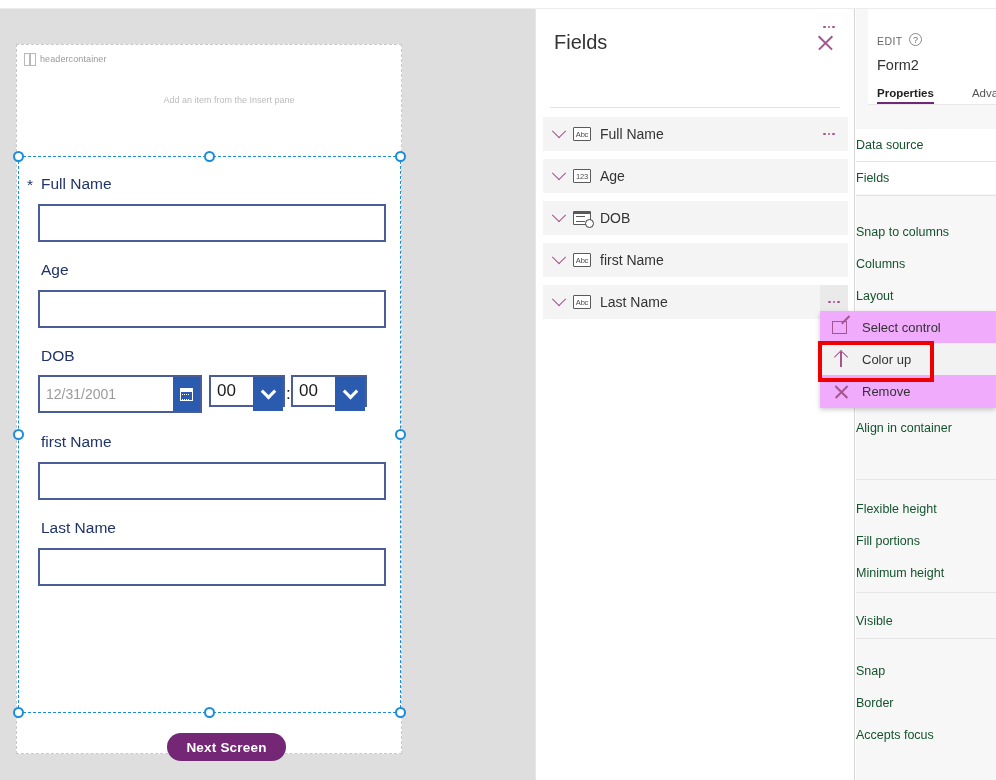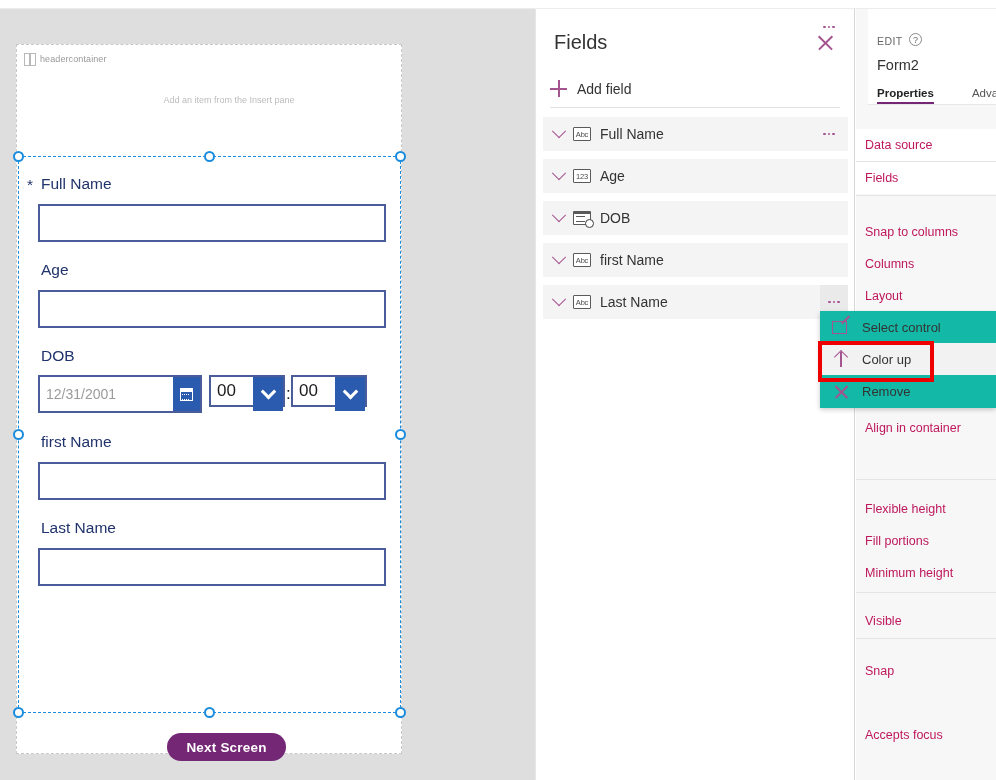--- a/index.html
+++ b/index.html
@@ -358,36 +358,35 @@
   .tab.active::after {
     content: ""; position: absolute;
     left: 0; right: 0; bottom: 0; height: 2.5px;
     background: #742774;
   }
 
   .prop-item {
     position: absolute; left: 0;
     width: 100%; height: 32px;
     display: flex; align-items: center;
-    padding-left: 9px;
-    font-size: 12.5px; color: #be185d;
+    font-size: 12.5px; color: #14532d;
     cursor: pointer;
   }
   .prop-item.white { background: #ffffff; }
   .prop-sep {
     position: absolute; left: 0; width: 100%;
     height: 1px; background: #e4e4e4;
   }
 
   
   #context-menu {
     position: absolute;
     left: 820px; top: 311px;
     width: 176px; height: 97px;
-    background: #14b8a6;
+    background: #f0abfc;
     box-shadow: 0 1.6px 5px rgba(0,0,0,.22);
     z-index: 60;
   }
   .cm-item {
     position: relative;
     height: 32px;
     display: flex; align-items: center;
     padding-left: 12px;
     font-size: 13px; color: #333333;
     cursor: pointer;
@@ -528,24 +527,20 @@
       <div id="next-screen-btn">Next Screen</div>
     </div>
   </div>
 
   <div id="fields-panel">
     <div id="fields-title">Fields</div>
     <div id="fields-close">
         <div class="x-icon"></div>
       </div>
 
-    <div id="add-field-row">
-      <span class="plus-icon"></span>
-      <span id="add-field-label">Add field</span>
-    </div>
     <div id="add-field-more" class="ellipsis">
       <span></span>
         <span></span>
         <span></span>
     </div>
     <div id="fields-divider"></div>
 
     <div class="field-row" style="top:108px">
       <span class="row-chev"></span>
       <span class="type-icon">Abc</span>
@@ -614,20 +609,21 @@
 
     <div class="prop-item" style="top:484px">Flexible height</div>
     <div class="prop-item" style="top:516px">Fill portions</div>
     <div class="prop-item" style="top:548px">Minimum height</div>
     <div class="prop-sep" style="top:583px"></div>
 
     <div class="prop-item" style="top:596px">Visible</div>
     <div class="prop-sep" style="top:629px"></div>
 
     <div class="prop-item" style="top:646px">Snap</div>
+    <div class="prop-item" style="top:678px">Border</div>
     <div class="prop-item" style="top:710px">Accepts focus</div>
   </div>
 
   <div id="context-menu">
     <div class="cm-item">
       <span class="cm-icon ic-select"></span>
       <span>Select control</span>
     </div>
     <div class="cm-item hl">
       <span class="cm-icon ic-up"></span>

